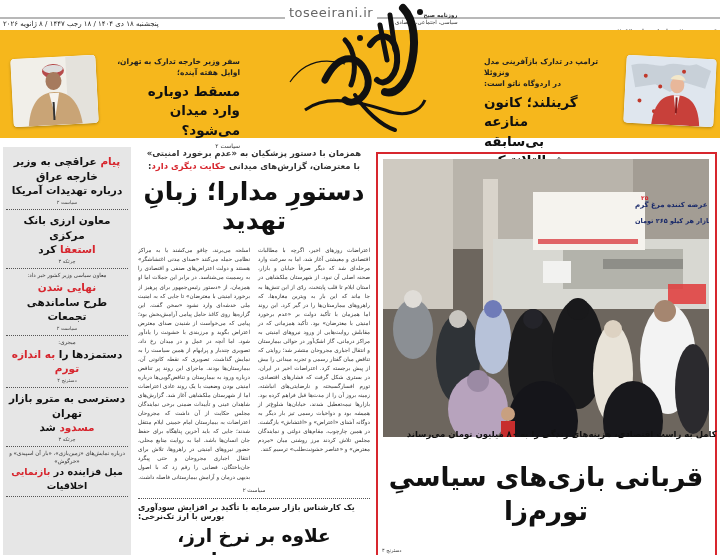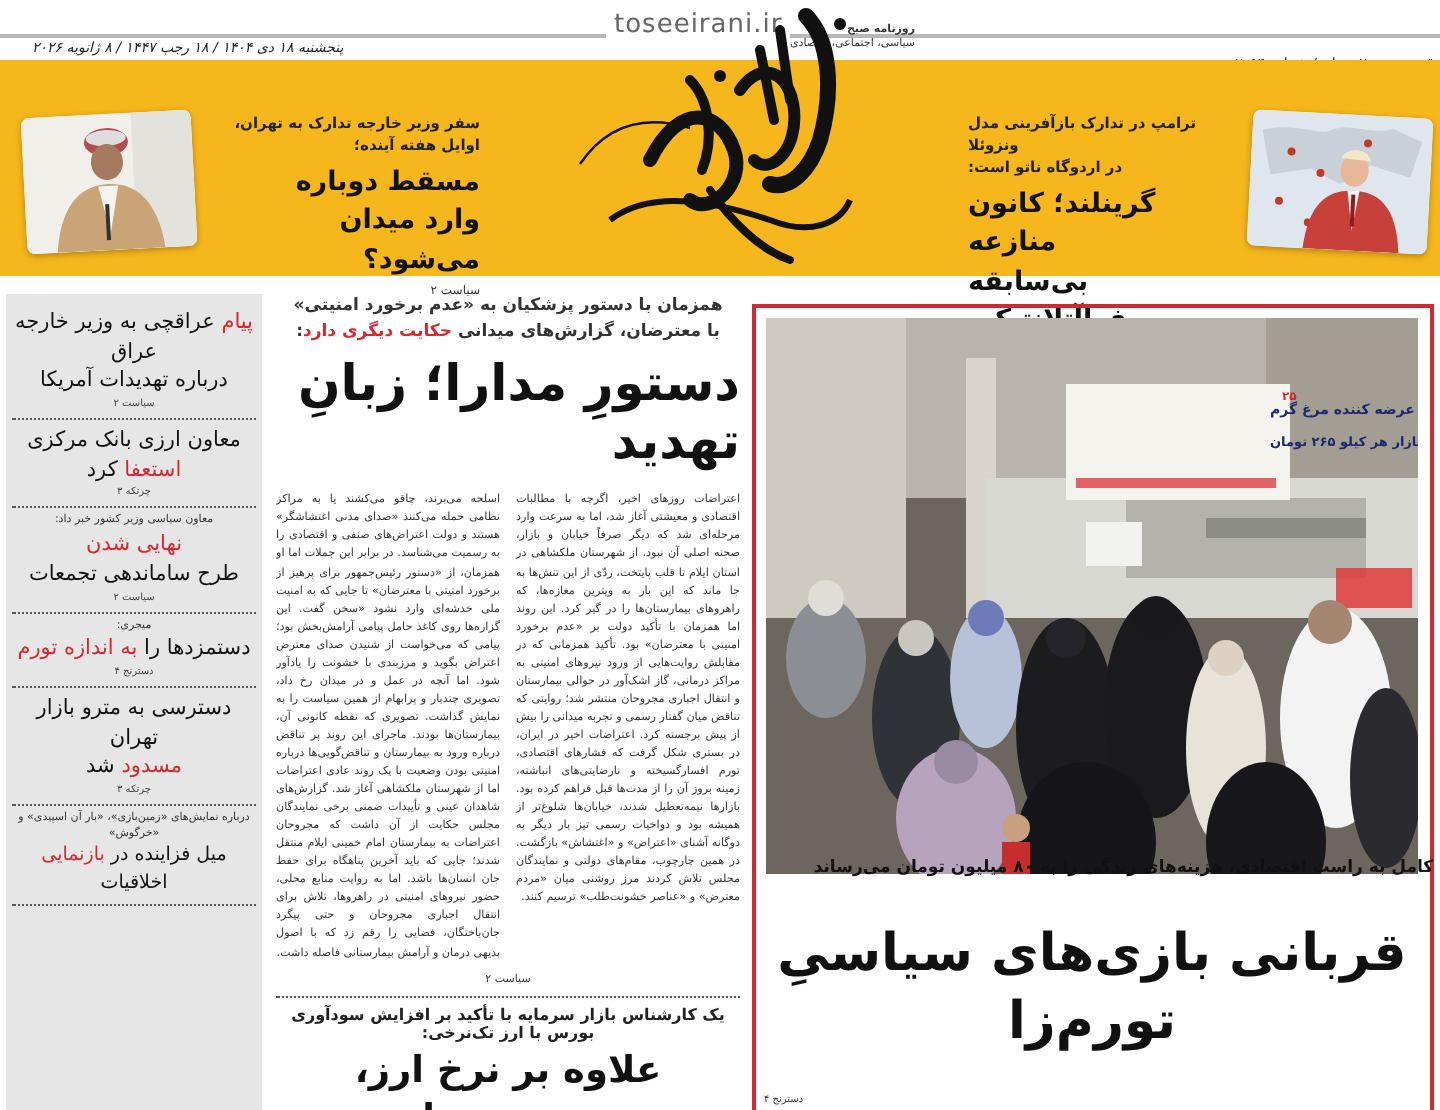--- a/index.html
+++ b/index.html
@@ -2,22 +2,22 @@
 <html><head>
   <meta charset="utf-8">
   <style>
     * { box-sizing: border-box; margin: 0; padding: 0; }
     html, body { width: 720px; height: 555px; overflow: hidden; background: #ffffff; }
     body { font-family: "DejaVu Sans", sans-serif; position: relative; direction: rtl; color: #111; }
 
     
     .top-strip { position: absolute; top: 0; left: 0; width: 720px; height: 30px; background: #fff; }
     .top-line { position: absolute; top: 17px; left: 0; width: 720px; height: 2px; background: #b8b8b8; }
-    .site-url { position: absolute; top: 5px; left: 303px; direction: ltr; font-family: "DejaVu Sans", sans-serif; font-size: 13px; color: #666; background: #fff; padding: 0 4px; letter-spacing: 0.5px; }
-    .date-line { position: absolute; top: 20px; left: 16px; font-size: 7px; color: #222; direction: rtl; font-style: italic; }
+    .site-url { position: absolute; top: 5px; left: 285px; direction: ltr; font-family: "DejaVu Sans", sans-serif; font-size: 13px; color: #666; background: #fff; padding: 0 4px; letter-spacing: 0.5px; }
+    .date-line { position: absolute; top: 20px; left: 3px; font-size: 7px; color: #222; direction: rtl; }
     .price-line { position: absolute; top: 28px; right: 3px; font-size: 7px; color: #222; direction: rtl; margin-left: 25px; }
     .tagline { position: absolute; top: 12px; left: 395px; font-size: 5.5px; color: #333; text-align: right; line-height: 1.3; }
 
     
     .banner { position: absolute; top: 30px; left: 0; width: 720px; height: 108px; background: #f6b71c; }
 
     
     .logo { position: absolute; top: 0; left: 285px; width: 150px; height: 140px; }
 
     
@@ -27,34 +27,34 @@
     .teaser-right-photo { position: absolute: top: 57px; }
     .teaser-right-photo { position: absolute; top: 57px; left: 625px; width: 90px; height: 68px; background: #fff; border-radius: 4px; transform: rotate(3deg); box-shadow: 0 1px 3px rgba(0,0,0,0.3); overflow: hidden; }
     .kicker { font-size: 7.5px; font-weight: bold; color: #222; line-height: 1.45; }
     .teaser-headline { font-size: 13.5px; font-weight: bold; color: #111; line-height: 1.45; margin-top: 3px; }
     .section-ref { font-size: 6px; color: #333; margin-top: 2px; }
 
     
     .sidebar { position: absolute; top: 147px; left: 3px; width: 128px; height: 410px; background: #e6e6e6; padding: 4px 3px 0 3px; }
     .sb-item { text-align: center; padding: 3px 0 4px 0; border-bottom: 1.5px dotted #555; }
     .sb-kicker { font-size: 5.5px; color: #333; line-height: 1.4; }
-    .sb-head { font-size: 10.5px; font-weight: normal; color: #111; line-height: 1.4; }
+    .sb-head { font-size: 10.5px; font-weight: bold; color: #111; line-height: 1.4; }
     .sb-red { color: #d7262e; }
     .sb-ref { font-size: 5px; color: #444; margin-top: 1px; }
 
     
     .center { position: absolute; top: 147px; left: 138px; width: 232px; }
     .center-kicker { text-align: center; font-size: 8.5px; font-weight: bold; color: #333; line-height: 1.55; }
     .red { color: #d7262e; }
-    .main-headline { font-size: 25px; font-weight: bold; color: #111; margin-top: 4px; letter-spacing: -0.5px; }
+    .main-headline { text-align: center; font-size: 25px; font-weight: bold; color: #111; margin-top: 4px; letter-spacing: -0.5px; }
     .body-cols { display: flex; flex-direction: row; gap: 8px; margin-top: 11px; height: 238px; overflow: hidden; }
     .body-col { flex: 1; font-size: 5.6px; line-height: 1.62; color: #333; text-align: justify; }
     .center-ref { text-align: center; font-size: 5.5px; color: #333; margin-top: 3px; }
     .dotted-sep { border-top: 1.5px dotted #555; margin: 5px 0 4px 0; }
-    .bottom-kicker { text-align: center; font-size: 8px; font-weight: bold; color: #222; }
+    .bottom-kicker { text-align: left; font-size: 8px; font-weight: bold; color: #222; }
     .bottom-headline { text-align: center; font-size: 18.5px; font-weight: bold; color: #111; line-height: 1.3; margin-top: 3px; }
 
     
     .main-story { position: absolute; top: 152px; left: 376px; width: 341px; height: 403px; border: 2.5px solid #d7262e; border-bottom: none; }
     .photo { position: absolute; top: 5px; left: 5px; width: 326px; height: 278px; overflow: hidden; background: #5a5550; }
     .photo-caption-sub { position: absolute; top: 275px; left: 0; width: 400px; text-align: center; font-size: 8.5px; font-weight: bold; color: #111; }
     .story-head { position: absolute; top: 307px; left: 0; width: 336px; text-align: center; font-size: 26px; font-weight: bold; color: #111; line-height: 1.3; letter-spacing: -0.5px; }
     .story-ref { position: absolute; bottom: 2px; left: 4px; font-size: 5px; color: #333; }
   </style>
 </head>

